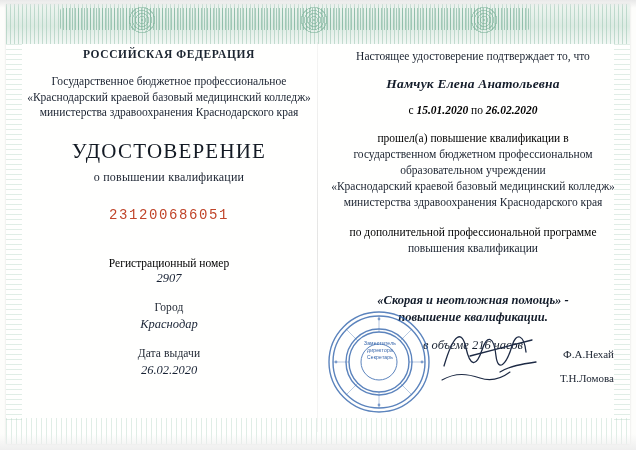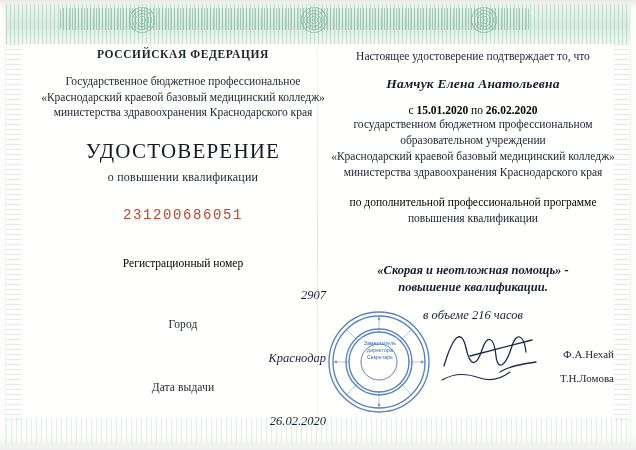--- a/index.html
+++ b/index.html
@@ -104,38 +104,38 @@
     left: 0; bottom: 0; width: 636px; height: 16px;
     background: linear-gradient(0deg, rgba(238,238,238,0.95), rgba(255,255,255,0));
   }
 
   
   .col {
     position: absolute;
     top: 48px;
     width: 286px;
   }
-  .col-left  { left: 40px;  text-align: center; }
+  .col-left  { left: 26px;  text-align: center; }
   .col-right { left: 330px; text-align: center; }
 
   .fold {
     position: absolute;
     left: 317px; top: 42px;
     width: 1px; height: 390px;
     background: linear-gradient(180deg, rgba(0,0,0,0.04), rgba(0,0,0,0.10), rgba(0,0,0,0.04));
   }
 
   .line {
     font-size: 11.5px;
     color: #1d2430;
     line-height: 15px;
     letter-spacing: .1px;
     text-align: center;
   }
-  .sp-1 { margin-top: 19px; text-align: right; }
+  .sp-1 { margin-top: 2px; }
   .sp-3 { margin-top: 14px; }
 
   .fed {
     font-size: 11.5px;
     font-weight: bold;
     letter-spacing: .6px;
     color: #1b2430;
   }
   .org {
     font-size: 11.5px;
@@ -185,20 +185,21 @@
     font-weight: bold;
     font-size: 13.5px;
     color: #131c2a;
     letter-spacing: .2px;
   }
   .r-dates {
     margin-top: 12px;
     font-size: 11.5px;
   }
   .r-dates .d {
+    font-style: italic;
     font-weight: bold;
     text-align: center;
   }
   .r-prog {
     margin-top: 14px;
     font-size: 11.5px;
     line-height: 16px;
   }
   .r-course {
     margin-top: 36px;
@@ -300,20 +301,21 @@
 
     <div class="r-name">Намчук Елена Анатольевна</div>
 
     <div class="r-dates">
       <span>с</span>
       <span class="d">15.01.2020</span>
       <span>по</span>
       <span class="d">26.02.2020</span>
     </div>
 
+    <div class="r-prog">прошел(а) повышение квалификации в</div>
     <div class="r-line">государственном бюджетном профессиональном</div>
     <div class="r-line">образовательном учреждении</div>
     <div class="r-line">«Краснодарский краевой базовый медицинский колледж»</div>
     <div class="r-line">министерства здравоохранения Краснодарского края</div>
 
     <div class="r-prog">по дополнительной профессиональной программе</div>
     <div class="r-line">повышения квалификации</div>
 
     <div class="r-course">«Скорая и неотложная помощь» -</div>
     <div class="r-course" style="margin-top:0">повышение квалификации.</div>

